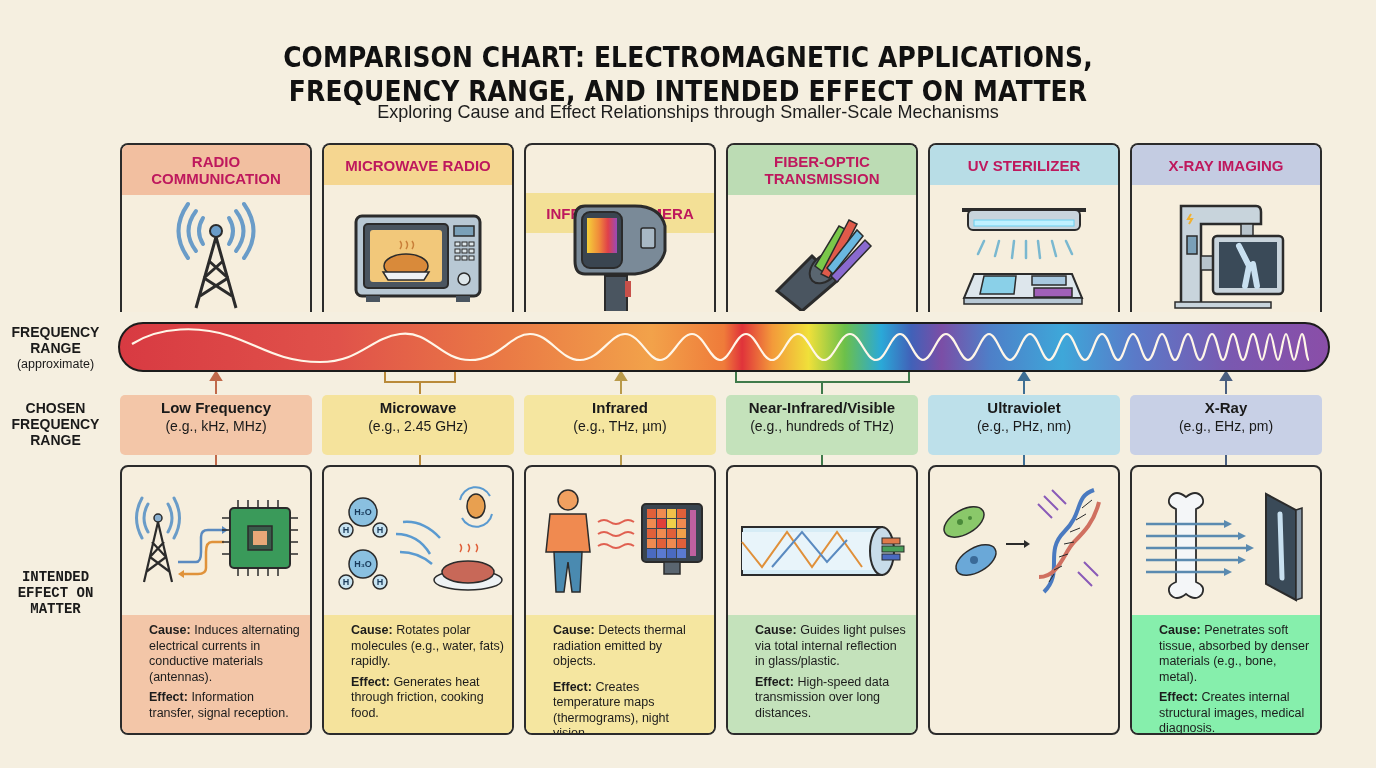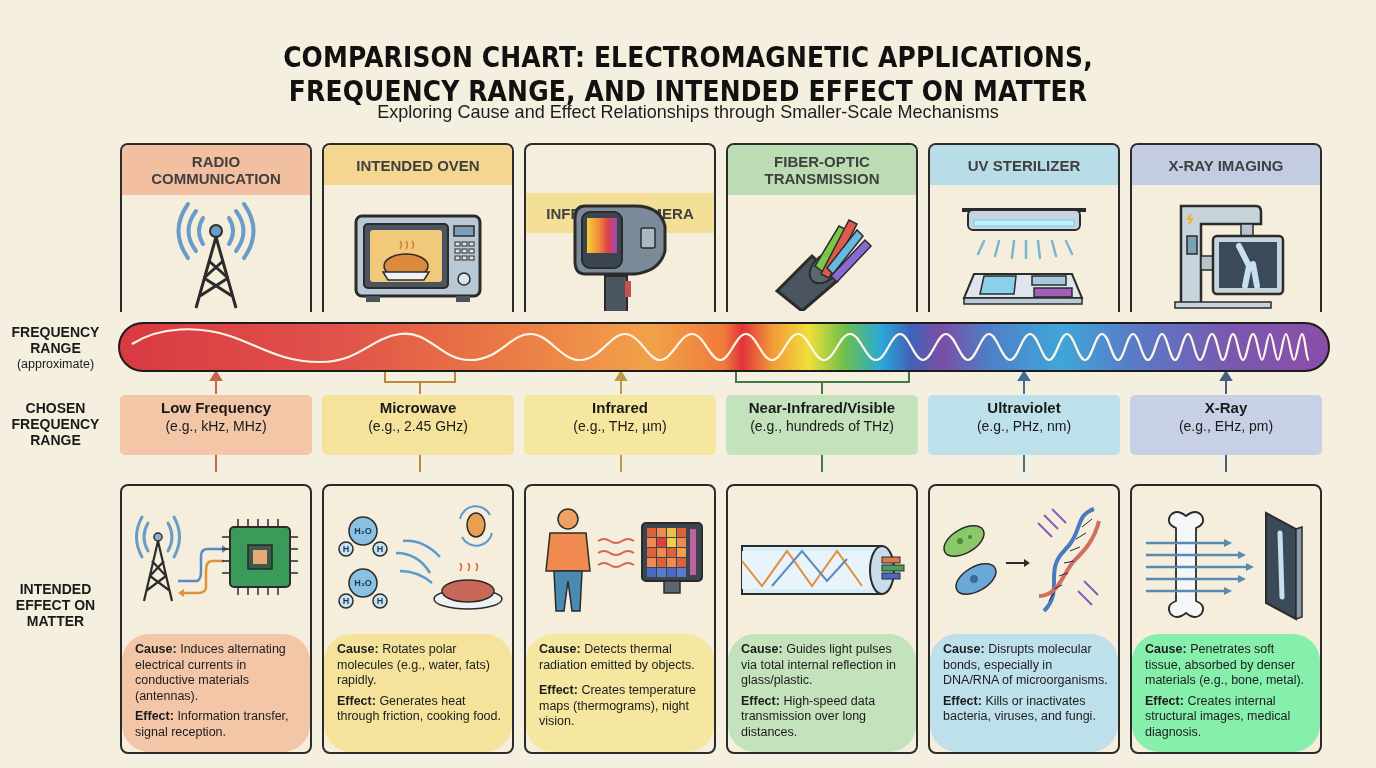--- a/index.html
+++ b/index.html
@@ -25,21 +25,21 @@
   }
   .card {
     position: absolute; top: 143px; width: 192px; height: 169px;
     border: 2px solid #2b2b2b; border-bottom: none;
     border-radius: 8px 8px 0 0;
     background: #f6eedd; overflow: hidden;
   }
   .card-head {
     height: 40px; display: flex; align-items: center; justify-content: center;
     text-align: center; font-weight: 700; font-size: 15px; line-height: 17px;
-    padding: 0 6px; color: #404040;
+    padding: 0 6px; color: #be185d;
   }
   .card-head.tall { height: 50px; }
   .card-img { position: absolute; left: 0; right: 0; bottom: 0; top: 50px; display: flex; align-items: center; justify-content: center; }
   .card-img svg { width: 130px; height: 115px; }
 
   .row-label {
     position: absolute; left: 0; width: 111px; text-align: center;
     font-weight: 700; font-size: 14px; line-height: 16px; color: #1a1a1a;
   }
   .row-label .sub { font-weight: 400; font-size: 12.5px; }
@@ -53,28 +53,28 @@
 
   .connector { position: absolute; }
   .freq-box {
     position: absolute; top: 395px; width: 192px; height: 60px; border-radius: 5px;
     text-align: center; padding-top: 4px;
   }
   .freq-name { font-weight: 700; font-size: 15px; line-height: 18px; }
   .freq-eg { font-size: 14px; line-height: 18px; }
 
   .effect {
-    position: absolute; top: 484px; width: 192px; height: 270px;
+    position: absolute; top: 465px; width: 192px; height: 270px;
     border: 2px solid #2b2b2b; border-radius: 8px; overflow: hidden; background: #f6eedd;
   }
   .effect-img { position: absolute; left: 0; right: 0; top: 10px; height: 135px; display: flex; align-items: center; justify-content: center; }
   .effect-img svg { width: 180px; height: 125px; }
   .effect-text {
     position: absolute; left: 0; right: 0; top: 148px; bottom: 0;
-    padding: 8px 8px 0 13px; font-size: 12.5px; line-height: 15.5px; color: #1c1c1c; border-radius: 27px;
+    padding: 8px 8px 0 27px; font-size: 12.5px; line-height: 15.5px; color: #1c1c1c;
   }
   .effect-text p { margin-bottom: 5px; }
   .effect-text b { font-weight: 700; }
 </style>
 </head>
 <body>
 
 <div class="title">
   <div>COMPARISON CHART: ELECTROMAGNETIC APPLICATIONS,</div>
   <div>FREQUENCY RANGE, AND INTENDED EFFECT ON MATTER</div>
@@ -84,21 +84,21 @@
 <div class="row-label" style="top:324px;">
   <div>FREQUENCY</div>
   <div>RANGE</div>
   <div class="sub">(approximate)</div>
 </div>
 <div class="row-label" style="top:400px;">
   <div>CHOSEN</div>
   <div>FREQUENCY</div>
   <div>RANGE</div>
 </div>
-<div class="row-label" style="top:581px;">
+<div class="row-label" style="top:569px;font-family:Liberation Mono, monospace;">
   <div>INTENDED</div>
   <div>EFFECT ON</div>
   <div>MATTER</div>
 </div>
 
 <div class="card" style="left:120px;">
   <div class="card-head tall" style="background:#f2bfa0;">
     <div>
         <div>RADIO</div>
         <div>COMMUNICATION</div>
@@ -118,21 +118,21 @@
       <g stroke="#2b2b2b" stroke-width="3" fill="none">
         <path d="M65 41 L45 112 M65 41 L85 112"></path>
         <path d="M58 65 L77 82 M72 65 L53 82 M53 82 L81 100 M77 82 L49 100"></path>
       </g>
     </svg>
   </div>
 </div>
 
 <div class="card" style="left:322px;">
   <div class="card-head" style="background:#f5d690;">
-    <div>INTENDED OVEN</div>
+    <div>MICROWAVE RADIO</div>
   </div>
   <div class="card-img">
     <svg viewBox="0 0 140 115" style="width:140px">
       <rect x="8" y="20" width="124" height="80" rx="6" fill="#b8c8d4" stroke="#2b2b2b" stroke-width="3"></rect>
       <rect x="16" y="28" width="84" height="64" rx="4" fill="#4a5560" stroke="#2b2b2b" stroke-width="2"></rect>
       <rect x="22" y="34" width="72" height="52" rx="3" fill="#f2c87a"></rect>
       <ellipse cx="58" cy="70" rx="22" ry="12" fill="#d98a3a" stroke="#2b2b2b" stroke-width="1.5"></ellipse>
       <path d="M35 76 L81 76 L76 84 L40 84 Z" fill="#eef2f4" stroke="#2b2b2b" stroke-width="1.5"></path>
       <rect x="106" y="30" width="20" height="10" fill="#7aa0b8" stroke="#2b2b2b" stroke-width="1.5"></rect>
       <g fill="#dde6ea" stroke="#2b2b2b" stroke-width="1">
@@ -460,24 +460,20 @@
       <path d="M110 110 C130 90 110 70 130 50 C150 30 140 15 160 8" stroke="#4a7ac0" stroke-width="4" fill="none"></path>
       <path d="M105 95 C125 95 130 70 140 60 C150 50 160 40 165 20" stroke="#d07060" stroke-width="4" fill="none"></path>
       <g stroke="#2b2b2b" stroke-width="1">
           <path d="M115 100 L120 92 M120 88 L128 84 M125 75 L134 72 M130 62 L140 60 M136 50 L146 46 M142 38 L152 32 M148 26 L158 18"></path>
         </g>
       <g stroke="#8a5ab8" stroke-width="2">
           <path d="M110 14 L124 28 M118 8 L132 22 M104 22 L118 36 M150 80 L164 94 M144 90 L158 104"></path>
         </g>
     </svg>
   </div>
-  <div class="effect-text" style="background:#bde0ea;">
-    <p><b>Cause:</b> <span>Disrupts molecular bonds, especially in DNA/RNA of microorganisms.</span></p>
-    <p><b>Effect:</b> <span>Kills or inactivates bacteria, viruses, and fungi.</span></p>
-  </div>
 </div>
 
 <div class="effect" style="left:1130px;">
   <div class="effect-img">
     <svg viewBox="0 0 180 125">
       <path d="M50 15 q-10 -8 -16 0 q-4 8 6 12 L40 100 q-10 4 -6 12 q6 8 16 0 q10 8 16 0 q4 -8 -6 -12 L60 27 q10 -4 6 -12 q-6 -8 -16 0 Z" fill="#f4f6f8" stroke="#2b2b2b" stroke-width="1.8"></path>
       <g stroke="#5a8ab0" stroke-width="2.5">
           <path d="M10 42 L90 42 M10 54 L104 54 M10 66 L112 66 M10 78 L104 78 M10 90 L90 90"></path>
         </g>
       <g fill="#5a8ab0">

